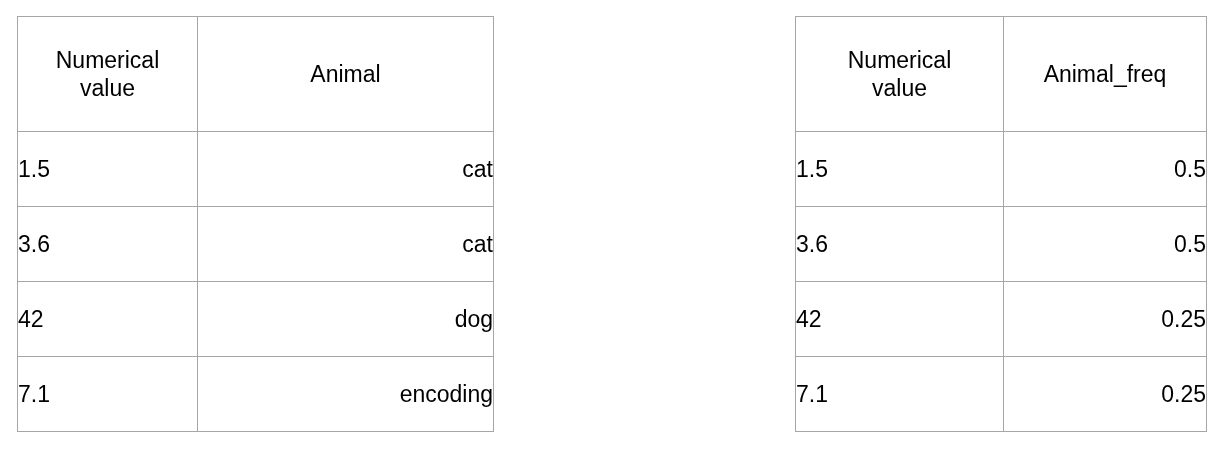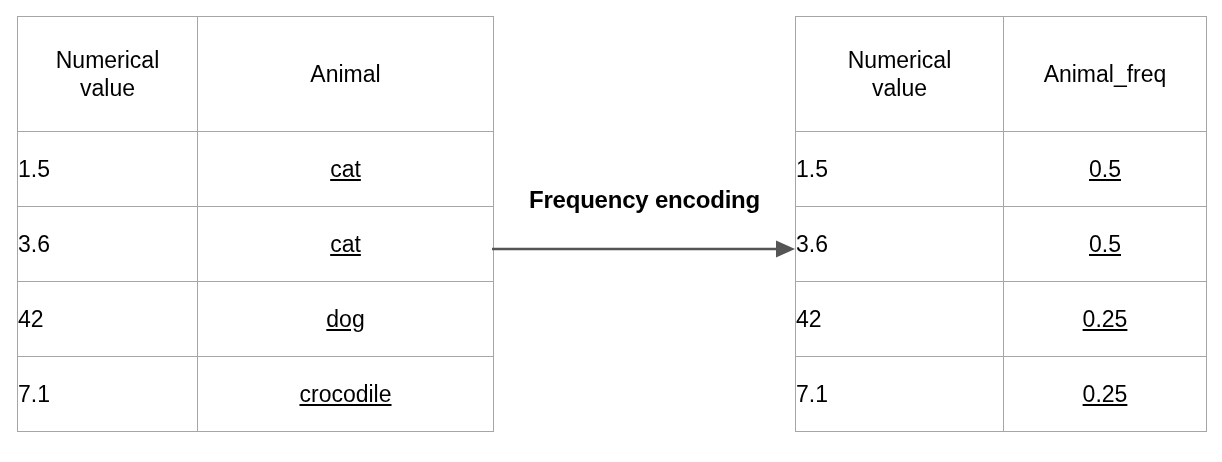--- a/index.html
+++ b/index.html
@@ -53,24 +53,23 @@
 
   .cell-head {
     text-align: center;
     padding-bottom: 6px;
   }
   .cell-num {
     text-align: left;
     padding-bottom: 6px;
   }
   .cell-text {
-    text-align: center;
+    text-align: right;
     padding-left: 16px;
     padding-bottom: 6px;
-    text-decoration: underline;
   }
 
   
   .connector {
     position: absolute;
     left: 492px;
     top: 186px;
     width: 305px;
     height: 80px;
   }
@@ -119,32 +118,25 @@
       <tr class="row-body">
         <td class="cell-num">3.6</td>
         <td class="cell-text">cat</td>
       </tr>
       <tr class="row-body">
         <td class="cell-num">42</td>
         <td class="cell-text">dog</td>
       </tr>
       <tr class="row-body">
         <td class="cell-num">7.1</td>
-        <td class="cell-text">crocodile</td>
+        <td class="cell-text">encoding</td>
       </tr>
     </tbody>
   </table>
 
-  <div class="connector">
-    <div class="connector-label">Frequency encoding</div>
-    <svg class="connector-arrow" viewBox="0 0 305 22">
-      <line x1="0" y1="11" x2="286" y2="11" stroke="#555555" stroke-width="2.5"></line>
-      <polygon points="284,2.5 303,11 284,19.5" fill="#555555"></polygon>
-    </svg>
-  </div>
 
   <table class="data-table table-right">
     <colgroup>
       <col class="col-num">
       <col class="col-val">
     </colgroup>
     <tbody>
       <tr class="row-head">
         <td class="cell-head">
           <span>Numerical</span><br>

